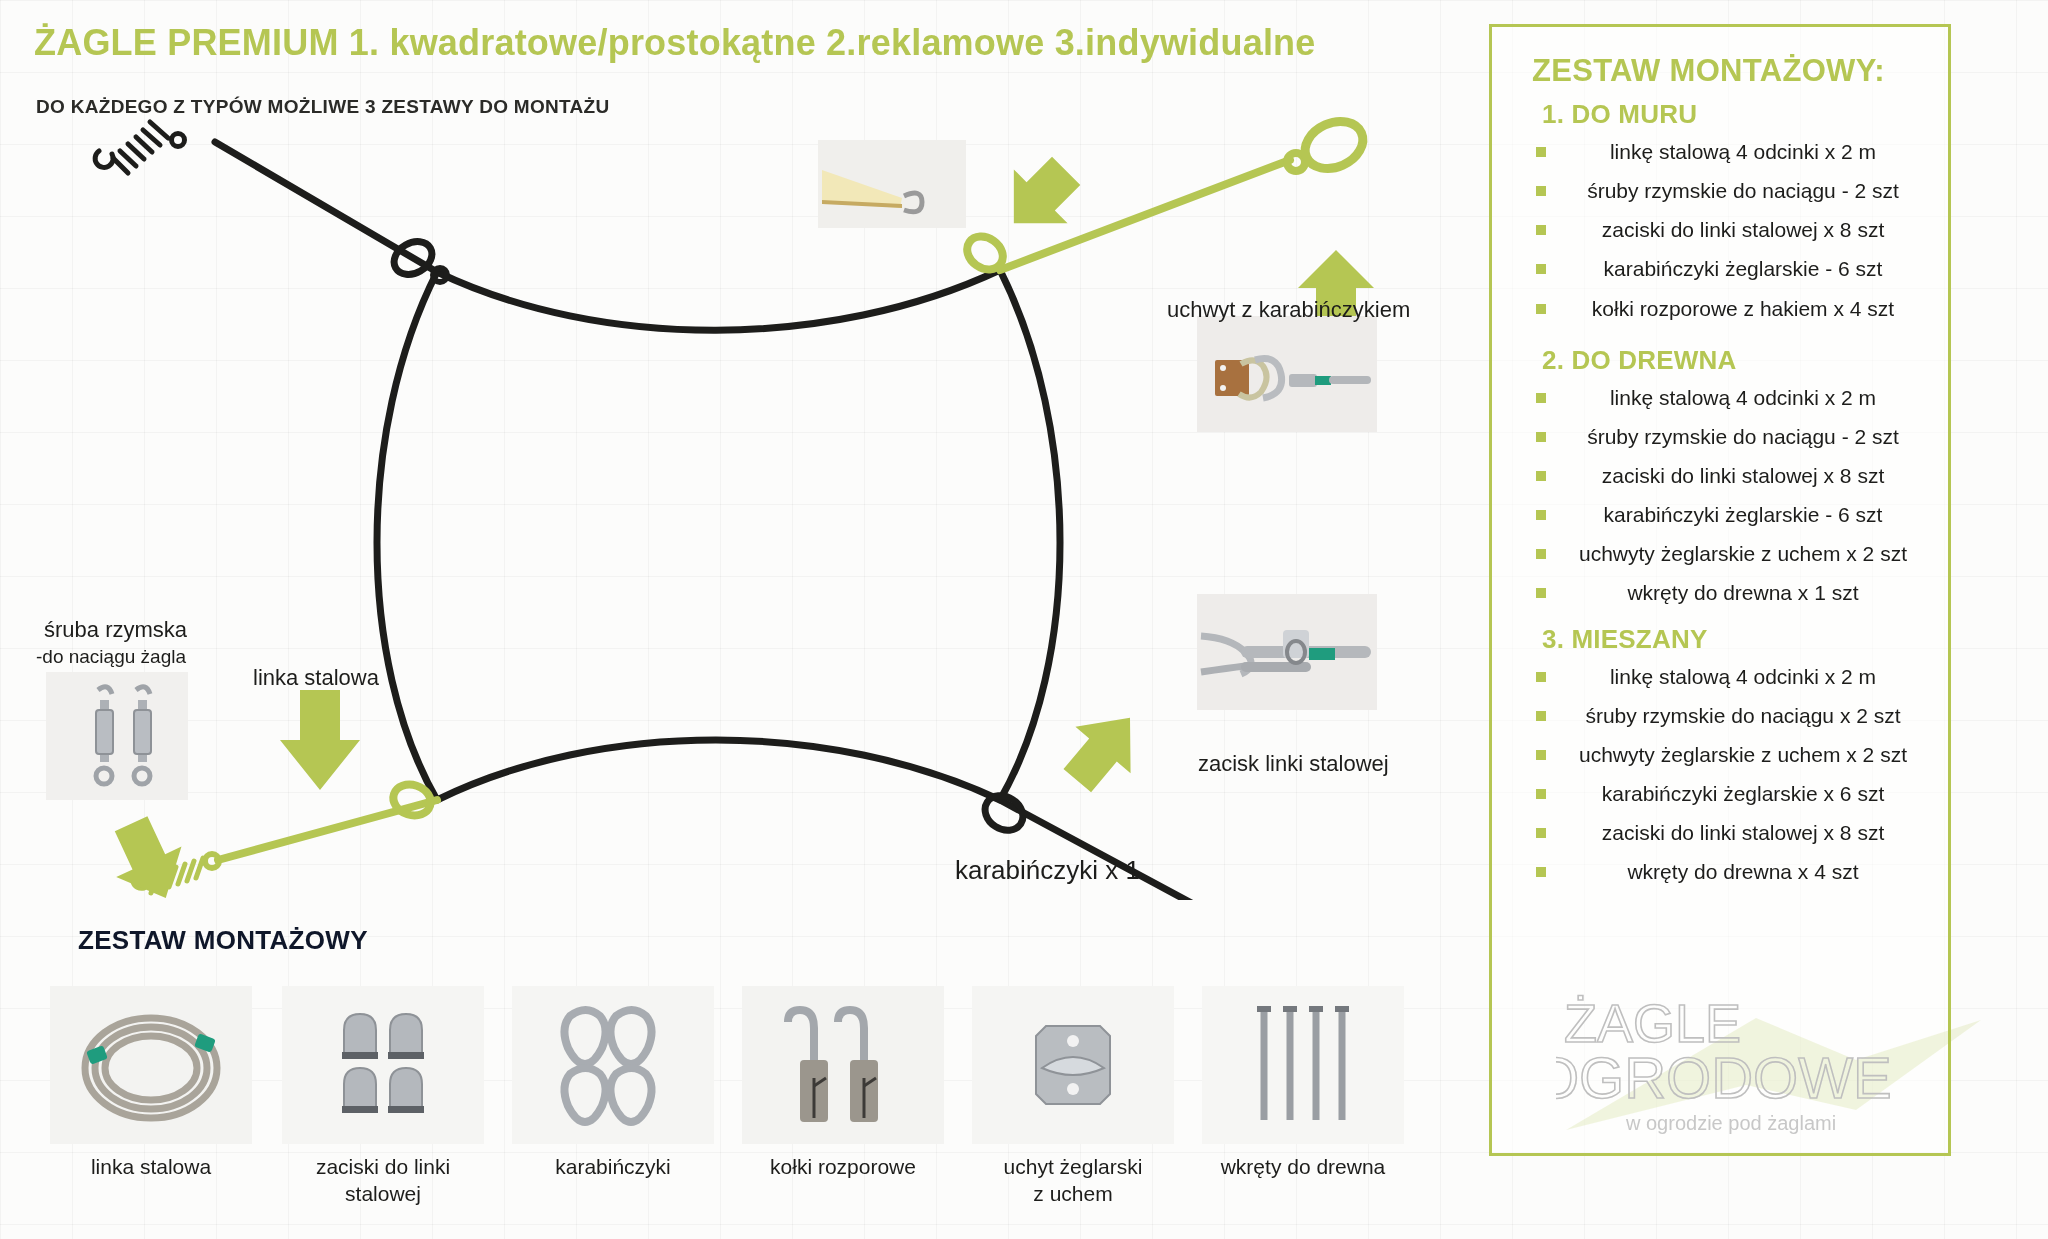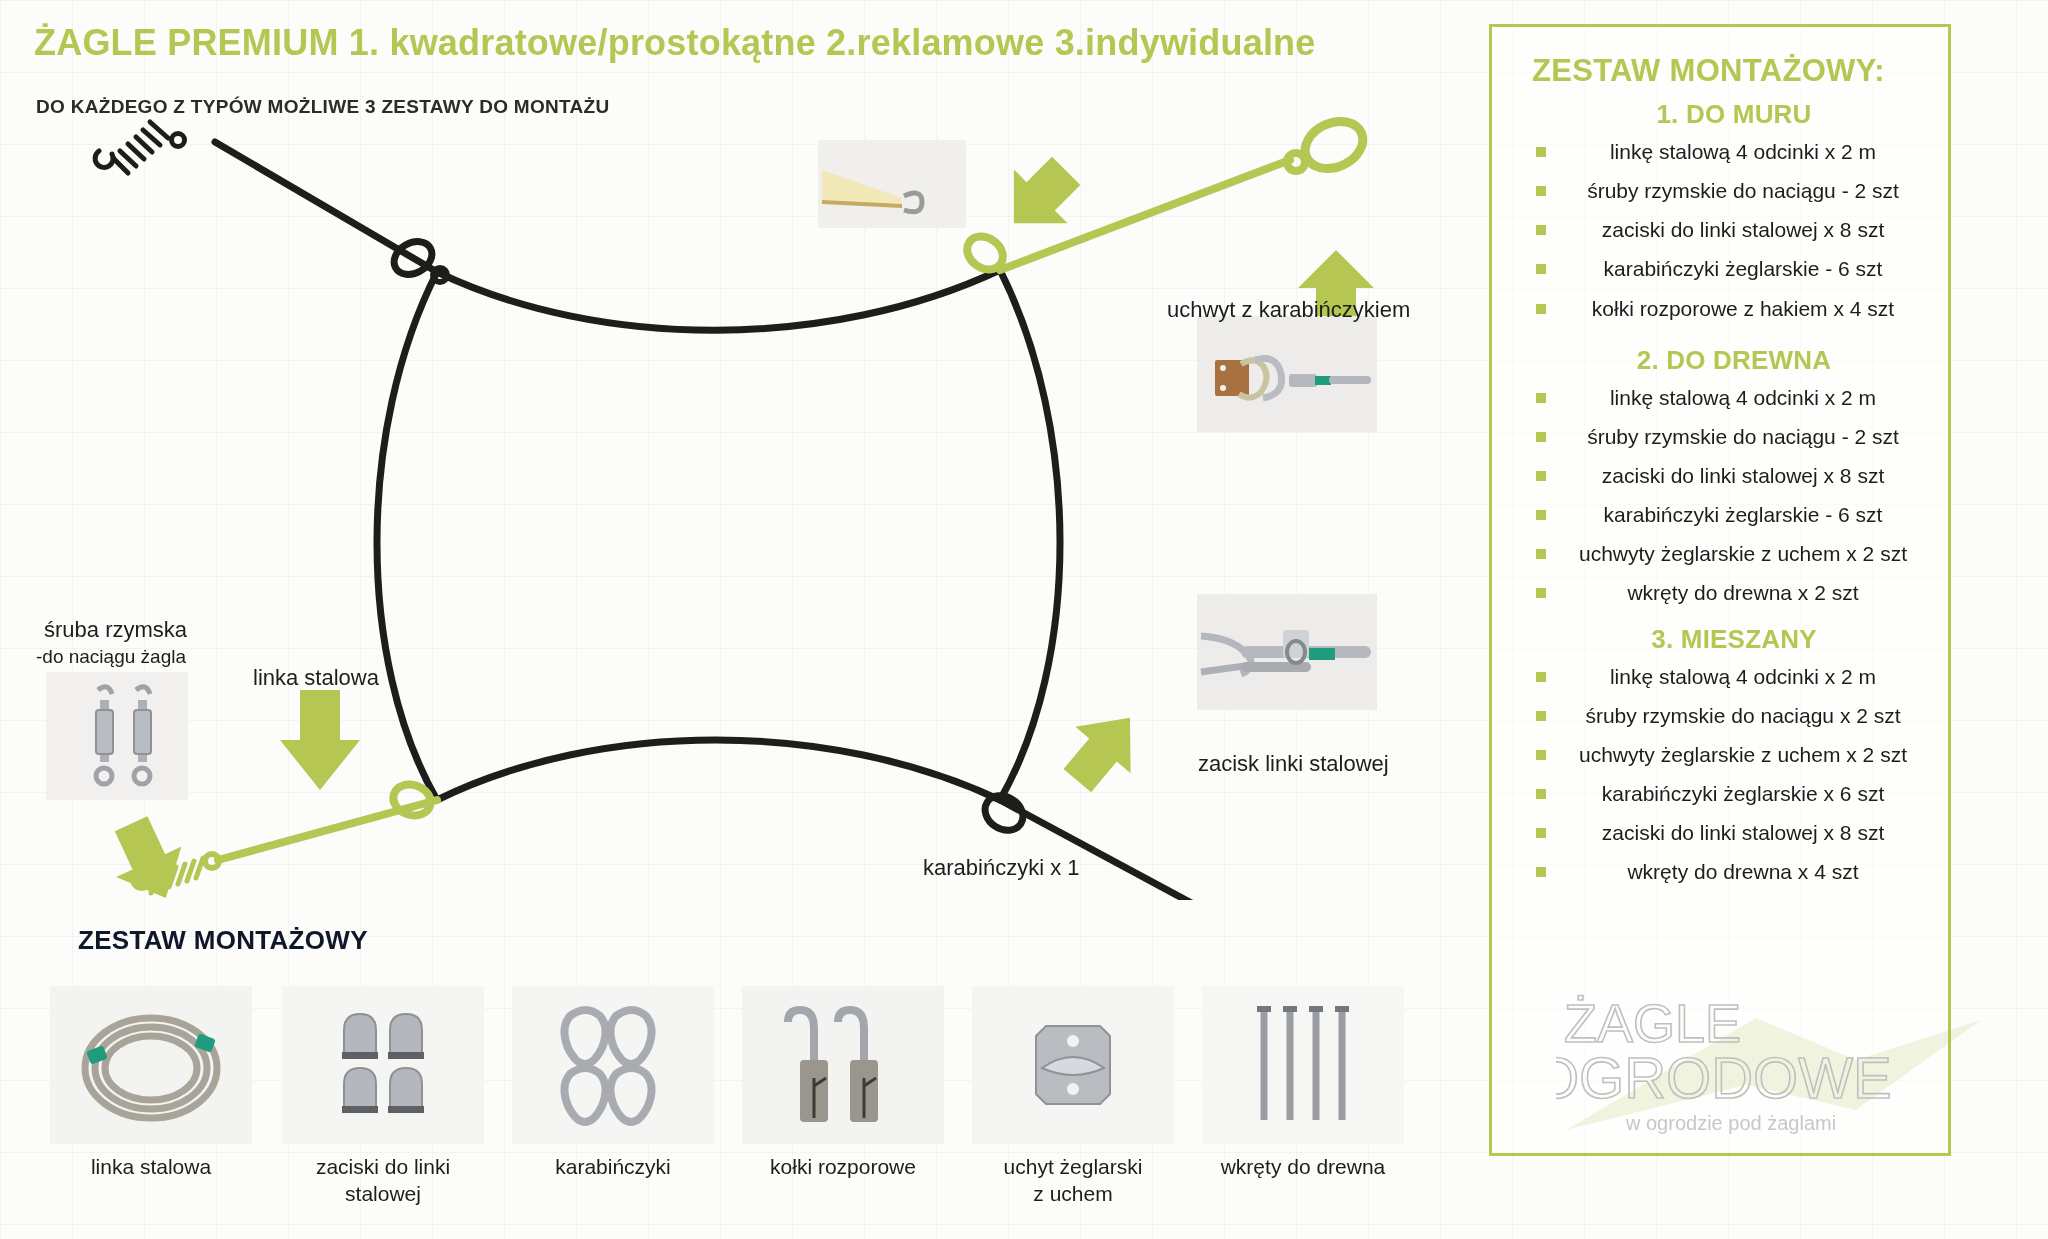--- a/index.html
+++ b/index.html
@@ -43,21 +43,20 @@
     padding:26px 22px 0 22px;
   }
   #kit-panel h2{
     margin:0 0 6px 18px;font-size:31px;font-weight:700;color:#b5c653;
     letter-spacing:.3px;
   }
   .kit-section{margin-top:10px;}
   .kit-section h3{
     margin:0 0 10px 28px;font-size:26px;font-weight:700;color:#b5c653;
     letter-spacing:.2px;
-    text-align:center;
   }
   .kit-list{list-style:none;margin:0;padding:0 0 0 8px;}
   .kit-list li{
     position:relative;padding-left:38px;margin:0 0 15px 0;
     font-size:21px;line-height:1.15;color:#1d1d1b;font-weight:400;text-align:center;
   }
   .kit-list li .bullet{
     position:absolute;left:14px;top:7px;width:10px;height:10px;
     background:#b5c653;display:block;
   }
@@ -82,21 +81,21 @@
 
   #turnbuckle-title{
     position:absolute;left:44px;top:617px;font-size:22px;white-space:nowrap;
   }
   #turnbuckle-sub{
     position:absolute;left:36px;top:646px;font-size:19px;white-space:nowrap;
   }
   #label-linka{position:absolute;left:253px;top:665px;font-size:22px;}
   #label-uchwyt{position:absolute;left:1167px;top:297px;font-size:22px;}
   #label-zacisk{position:absolute;left:1198px;top:751px;font-size:22px;text-align:center;}
-  #label-karab{position:absolute;left:923px;top:855px;font-size:22px;}
+  #label-karab{position:absolute;left:955px;top:855px;font-size:26px;}
 
   #kit-heading-left{
     position:absolute;left:78px;top:925px;font-size:26px;font-weight:700;
     color:#0f172a;letter-spacing:.3px;white-space:nowrap;
   }
 
   
   #product-strip{position:absolute;left:0;top:986px;width:1470px;height:250px;}
   .prod{position:absolute;}
   .prod .pimg{background:#f1f1ef;overflow:hidden;}
@@ -370,21 +369,21 @@
     </div>
 
     <div class="kit-section sec2">
       <h3>2. DO DREWNA</h3>
       <ul class="kit-list">
         <li><span class="bullet"></span><span>linkę stalową 4 odcinki x 2 m</span></li>
         <li><span class="bullet"></span><span>śruby rzymskie do naciągu - 2 szt</span></li>
         <li><span class="bullet"></span><span>zaciski do linki stalowej x 8 szt</span></li>
         <li><span class="bullet"></span><span>karabińczyki żeglarskie - 6 szt</span></li>
         <li><span class="bullet"></span><span>uchwyty żeglarskie z uchem x 2 szt</span></li>
-        <li><span class="bullet"></span><span>wkręty do drewna x 2 szt</span></li>
+        <li><span class="bullet"></span><span>wkręty do drewna x 1 szt</span></li>
       </ul>
     </div>
 
     <div class="kit-section sec3">
       <h3>3. MIESZANY</h3>
       <ul class="kit-list">
         <li><span class="bullet"></span><span>linkę stalową 4 odcinki x 2 m</span></li>
         <li><span class="bullet"></span><span>śruby rzymskie do naciągu x 2 szt</span></li>
         <li><span class="bullet"></span><span>uchwyty żeglarskie z uchem x 2 szt</span></li>
         <li><span class="bullet"></span><span>karabińczyki żeglarskie x 6 szt</span></li>

